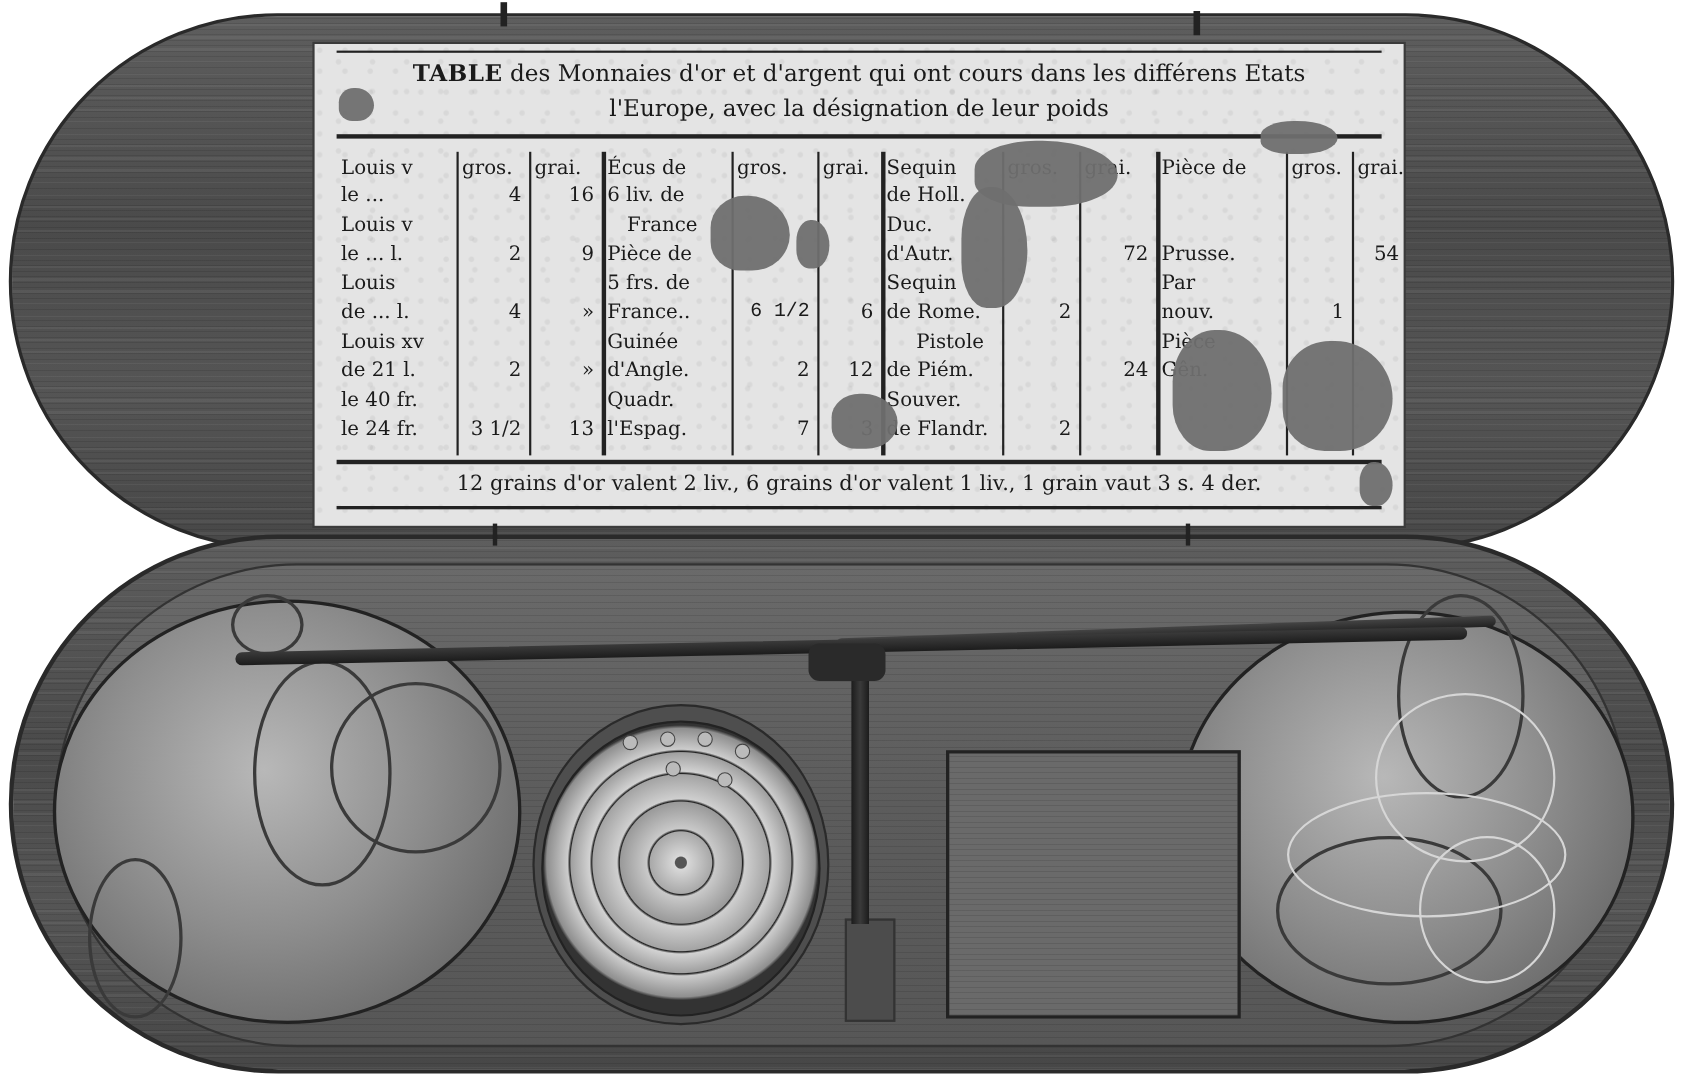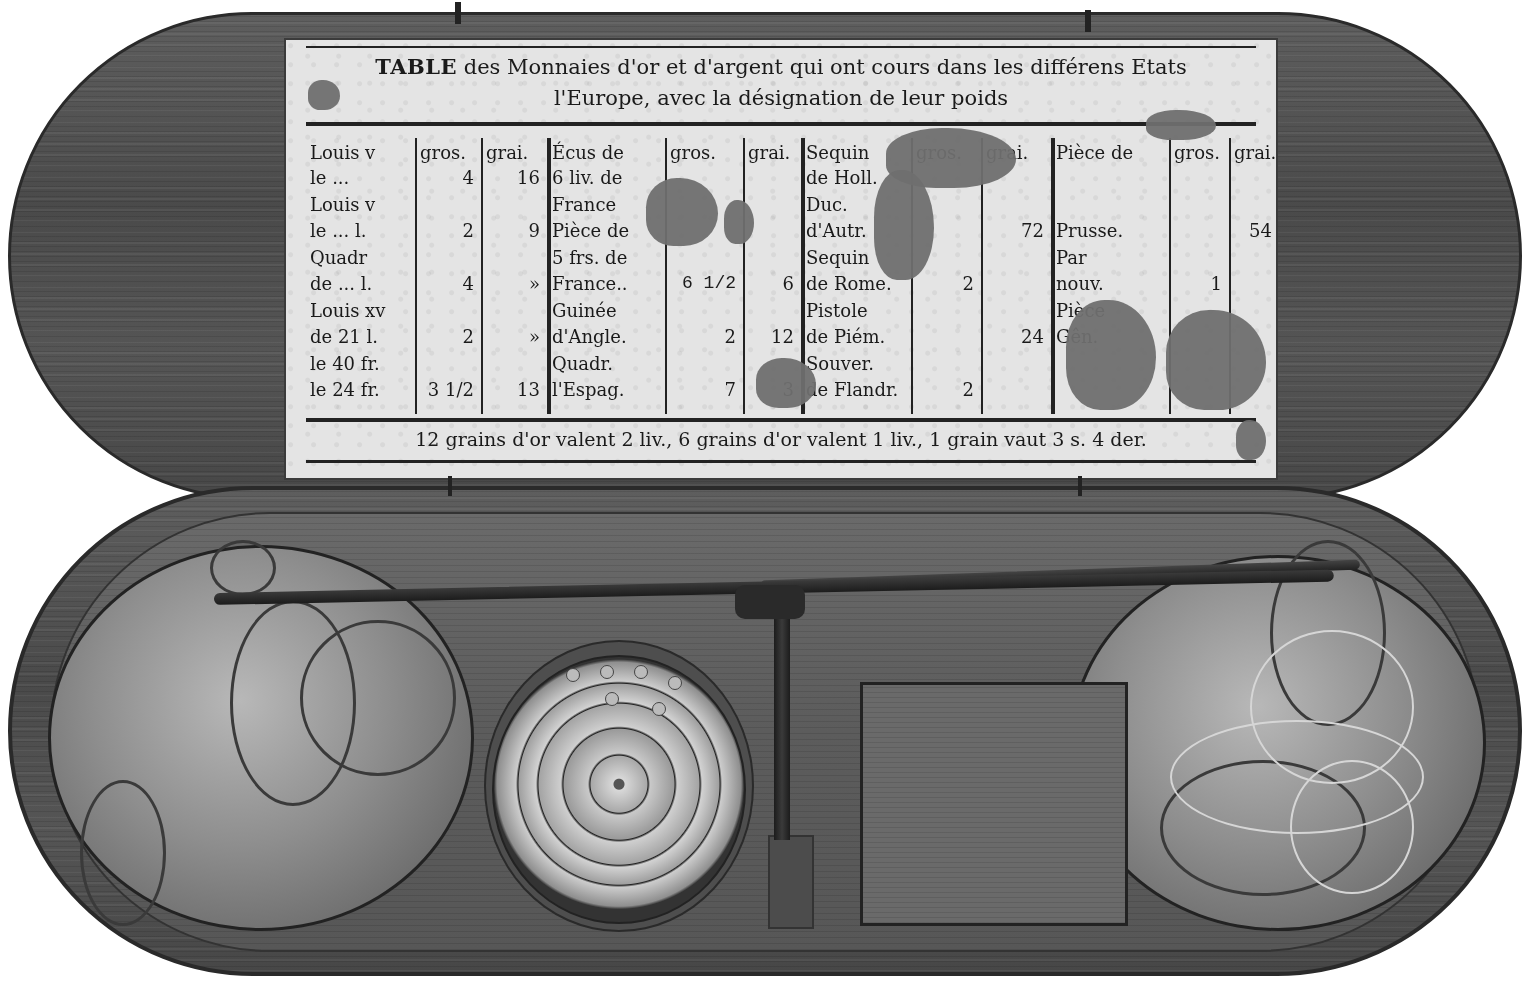--- a/index.html
+++ b/index.html
@@ -99,21 +99,21 @@
   </div>
   <div id="title2">l'Europe, avec la désignation de leur poids</div>
   <div class="rule" style="top:82px;"></div>
 
   <div id="grid">
       <div class="col" style="left: 0px; width: 110px;">
         <div class="cell" style="top: 2px; left: 4px;">Louis v</div>
         <div class="cell" style="top: 27px; left: 4px;">le ...</div>
         <div class="cell" style="top: 53.5px; left: 4px;">Louis v</div>
         <div class="cell" style="top: 80px; left: 4px;">le ... l.</div>
-        <div class="cell" style="top: 106.5px; left: 4px;">Quadr</div>
+        <div class="cell" style="top: 106.5px; left: 4px;">Louis</div>
         <div class="cell" style="top: 133px; left: 4px;">de ... l.</div>
         <div class="cell" style="top: 159.5px; left: 4px;">Louis xv</div>
         <div class="cell" style="top: 186px; left: 4px;">de 21 l.</div>
         <div class="cell" style="top: 212.5px; left: 4px;">le 40 fr.</div>
         <div class="cell" style="top: 239px; left: 4px;">le 24 fr.</div>
       </div>
       <div class="vline" style="left: 109px;"></div>
       <div class="col" style="left: 110px; width: 66px;">
         <div class="cell" style="top: 2px; left: 4px;">gros.</div>
         <div class="cell" style="top: 27px; right: 8px;">4</div>
@@ -136,21 +136,21 @@
         <div class="cell" style="top: 133px; right: 8px;">»</div>
         <div class="cell" style="top: 159.5px; right: 8px;"></div>
         <div class="cell" style="top: 186px; right: 8px;">»</div>
         <div class="cell" style="top: 212.5px; right: 8px;"></div>
         <div class="cell" style="top: 239px; right: 8px;">13</div>
       </div>
       <div class="vline" style="left: 241px; width: 4px;"></div>
       <div class="col" style="left: 242px; width: 118px;">
         <div class="cell" style="top: 2px; left: 4px;">Écus de</div>
         <div class="cell" style="top: 27px; left: 4px;">6 liv. de</div>
-        <div class="cell" style="top: 53.5px; left: 4px;">France</div>
+        <div class="cell" style="top: 53.5px; left: 4px; padding-left: 18px;">France</div>
         <div class="cell" style="top: 80px; left: 4px;">Pièce de</div>
         <div class="cell" style="top: 106.5px; left: 4px;">5 frs. de</div>
         <div class="cell" style="top: 133px; left: 4px;">France..</div>
         <div class="cell" style="top: 159.5px; left: 4px;">Guinée</div>
         <div class="cell" style="top: 186px; left: 4px;">d'Angle.</div>
         <div class="cell" style="top: 212.5px; left: 4px;">Quadr.</div>
         <div class="cell" style="top: 239px; left: 4px;">l'Espag.</div>
       </div>
       <div class="vline" style="left: 359px;"></div>
       <div class="col" style="left: 360px; width: 78px;">
@@ -179,21 +179,21 @@
         <div class="cell" style="top: 239px; right: 8px;">3</div>
       </div>
       <div class="vline" style="left: 495px; width: 4px;"></div>
       <div class="col" style="left: 496px; width: 110px;">
         <div class="cell" style="top: 2px; left: 4px;">Sequin</div>
         <div class="cell" style="top: 27px; left: 4px;">de Holl.</div>
         <div class="cell" style="top: 53.5px; left: 4px;">Duc.</div>
         <div class="cell" style="top: 80px; left: 4px;">d'Autr.</div>
         <div class="cell" style="top: 106.5px; left: 4px;">Sequin</div>
         <div class="cell" style="top: 133px; left: 4px;">de Rome.</div>
-        <div class="cell" style="top: 159.5px; left: 4px;">Pistole</div>
+        <div class="cell" style="top: 159.5px; left: 4px; padding-left: 27px;">Pistole</div>
         <div class="cell" style="top: 186px; left: 4px;">de Piém.</div>
         <div class="cell" style="top: 212.5px; left: 4px;">Souver.</div>
         <div class="cell" style="top: 239px; left: 4px;">de Flandr.</div>
       </div>
       <div class="vline" style="left: 605px;"></div>
       <div class="col" style="left: 606px; width: 70px;">
         <div class="cell" style="top: 2px; left: 4px;">gros.</div>
         <div class="cell" style="top: 27px; right: 8px;"></div>
         <div class="cell" style="top: 53.5px; right: 8px;"></div>
         <div class="cell" style="top: 80px; right: 8px;"></div>

